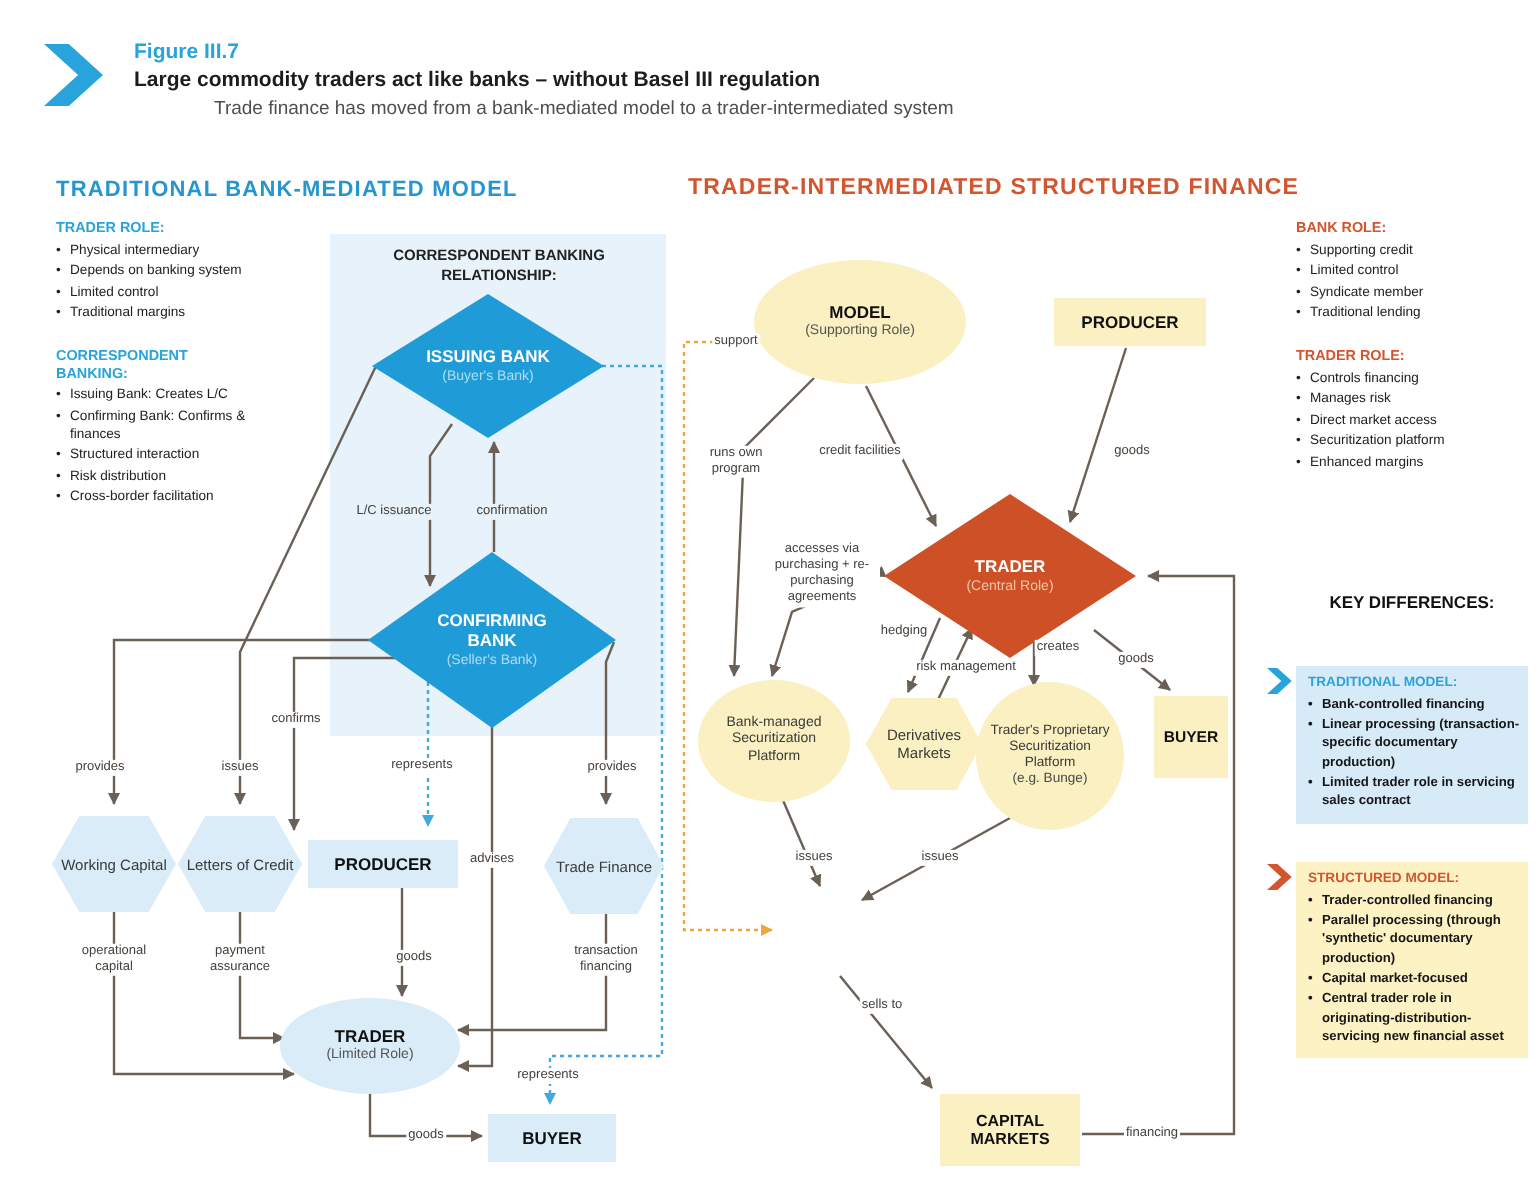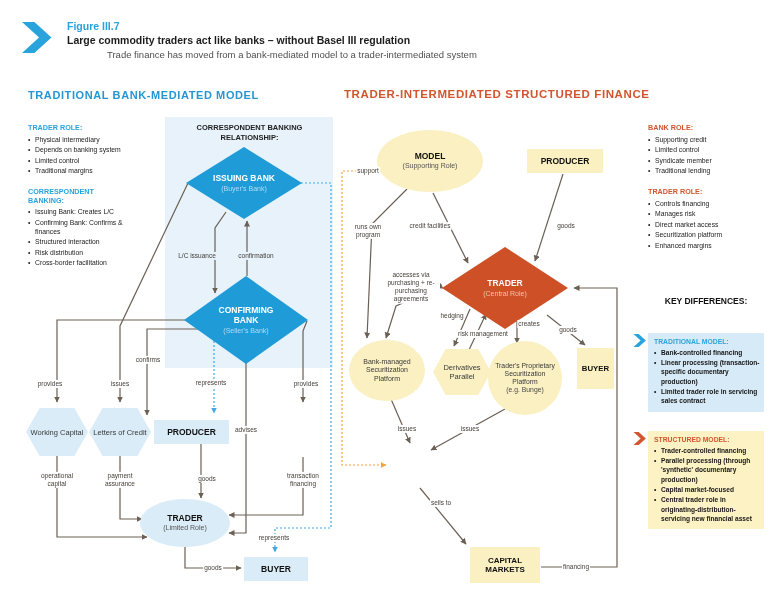--- a/index.html
+++ b/index.html
@@ -7,21 +7,21 @@
          font-family:"Liberation Sans",sans-serif;text-decoration:underline;-webkit-font-smoothing:antialiased;}
   .abs{position:absolute;}
   
   .fig-label{font-size:10.5px;font-weight:bold;color:#29a3dc;}
   .fig-title{font-size:10.5px;font-weight:bold;color:#1c1c1c;}
   .fig-sub{font-size:9.5px;color:#4f4f4f;margin-left:40px;}
   .sec-title{font-weight:bold;letter-spacing:0.6px;}
   .sec-title.blue{color:#2596d1;font-size:11px;}
   .sec-title.orange{color:#d2552e;font-size:11.5px;}
   
-  .side-head{font-weight:bold;font-size:7.2px;margin:14px 0 3px 0;line-height:1.2;}
+  .side-head{font-weight:bold;font-size:7.2px;margin:0 0 3px 0;line-height:1.2;}
   .side-head.blue{color:#29a3dc;}
   .side-head.orange{color:#d2552e;}
   .bullet{position:relative;padding-left:7px;font-size:6.8px;color:#222;line-height:1.32;margin-bottom:1.5px;}
   .bullet::before{content:"•";position:absolute;left:0;top:0;}
   
   .panel{background:#e7f2fa;}
   .panel-title{font-size:7.5px;font-weight:bold;color:#222;text-align:center;line-height:1.3;}
   
   .diamond{clip-path:polygon(50% 0,100% 50%,50% 100%,0 50%);display:flex;flex-direction:column;
            align-items:center;justify-content:center;text-align:center;}
@@ -151,39 +151,40 @@
     <div class="d-title">ISSUING BANK</div>
     <div class="d-sub bluesub">(Buyer's Bank)</div>
   </div>
   <div class="abs node diamond blue" style="left:184px;top:276px;width:124px;height:88px;">
     <div class="d-title">CONFIRMING BANK</div>
     <div class="d-sub bluesub">(Seller's Bank)</div>
   </div>
   <div class="abs node hex bluenode" style="left:89px;top:408px;width:62px;height:48px;">Letters of Credit</div>
   <div class="abs node hex bluenode" style="left:26px;top:408px;width:62px;height:48px;">Working Capital</div>
   <div class="abs node nrect bluenode" style="left:154px;top:420px;width:75px;height:24px;font-size:8.5px;">PRODUCER</div>
+  <div class="abs node hex bluenode" style="left:272px;top:409px;width:60px;height:48px;">Trade Finance</div>
   <div class="abs node ellipse bluenode" style="left:140px;top:499px;width:90px;height:48px;">
     <div class="e-title">TRADER</div>
     <div class="e-sub">(Limited Role)</div>
   </div>
   <div class="abs node nrect bluenode" style="left:244px;top:557px;width:64px;height:24px;font-size:8.5px;">BUYER</div>
 
   <div class="abs node ellipse yellownode" style="left:377px;top:130px;width:106px;height:62px;">
     <div class="e-title">MODEL</div>
     <div class="e-sub">(Supporting Role)</div>
   </div>
   <div class="abs node nrect yellownode" style="left:527px;top:149px;width:76px;height:24px;font-size:8.5px;">PRODUCER</div>
   <div class="abs node diamond orangebg" style="left:442px;top:247px;width:126px;height:82px;">
     <div class="d-title">TRADER</div>
     <div class="d-sub orsub">(Central Role)</div>
   </div>
   <div class="abs node ellipse yellownode" style="left:349px;top:340px;width:76px;height:61px;">
     <div class="e-body" style="width:58px;">Bank-managed Securitization Platform</div>
   </div>
-  <div class="abs node hex yellownode" style="left:433px;top:349px;width:58px;height:46px;">Derivatives Parallel</div>
+  <div class="abs node hex yellownode" style="left:433px;top:349px;width:58px;height:46px;">Derivatives Markets</div>
   <div class="abs node ellipse yellownode" style="left:488px;top:341px;width:74px;height:74px;">
     <div class="e-body" style="width:62px;font-size:6.8px;">Trader's Proprietary Securitization Platform</div>
     <div class="e-body" style="font-size:6.8px;color:#4a4a4a;">(e.g. Bunge)</div>
   </div>
   <div class="abs node nrect yellownode" style="left:577px;top:348px;width:37px;height:41px;font-size:7.8px;">BUYER</div>
   <div class="abs node nrect yellownode" style="left:470px;top:547px;width:70px;height:36px;font-size:8px;">
     <div style="width:56px;">CAPITAL MARKETS</div>
   </div>
 
   <div class="lbl panelbg" style="left:197px;top:256px;">L/C issuance</div>

